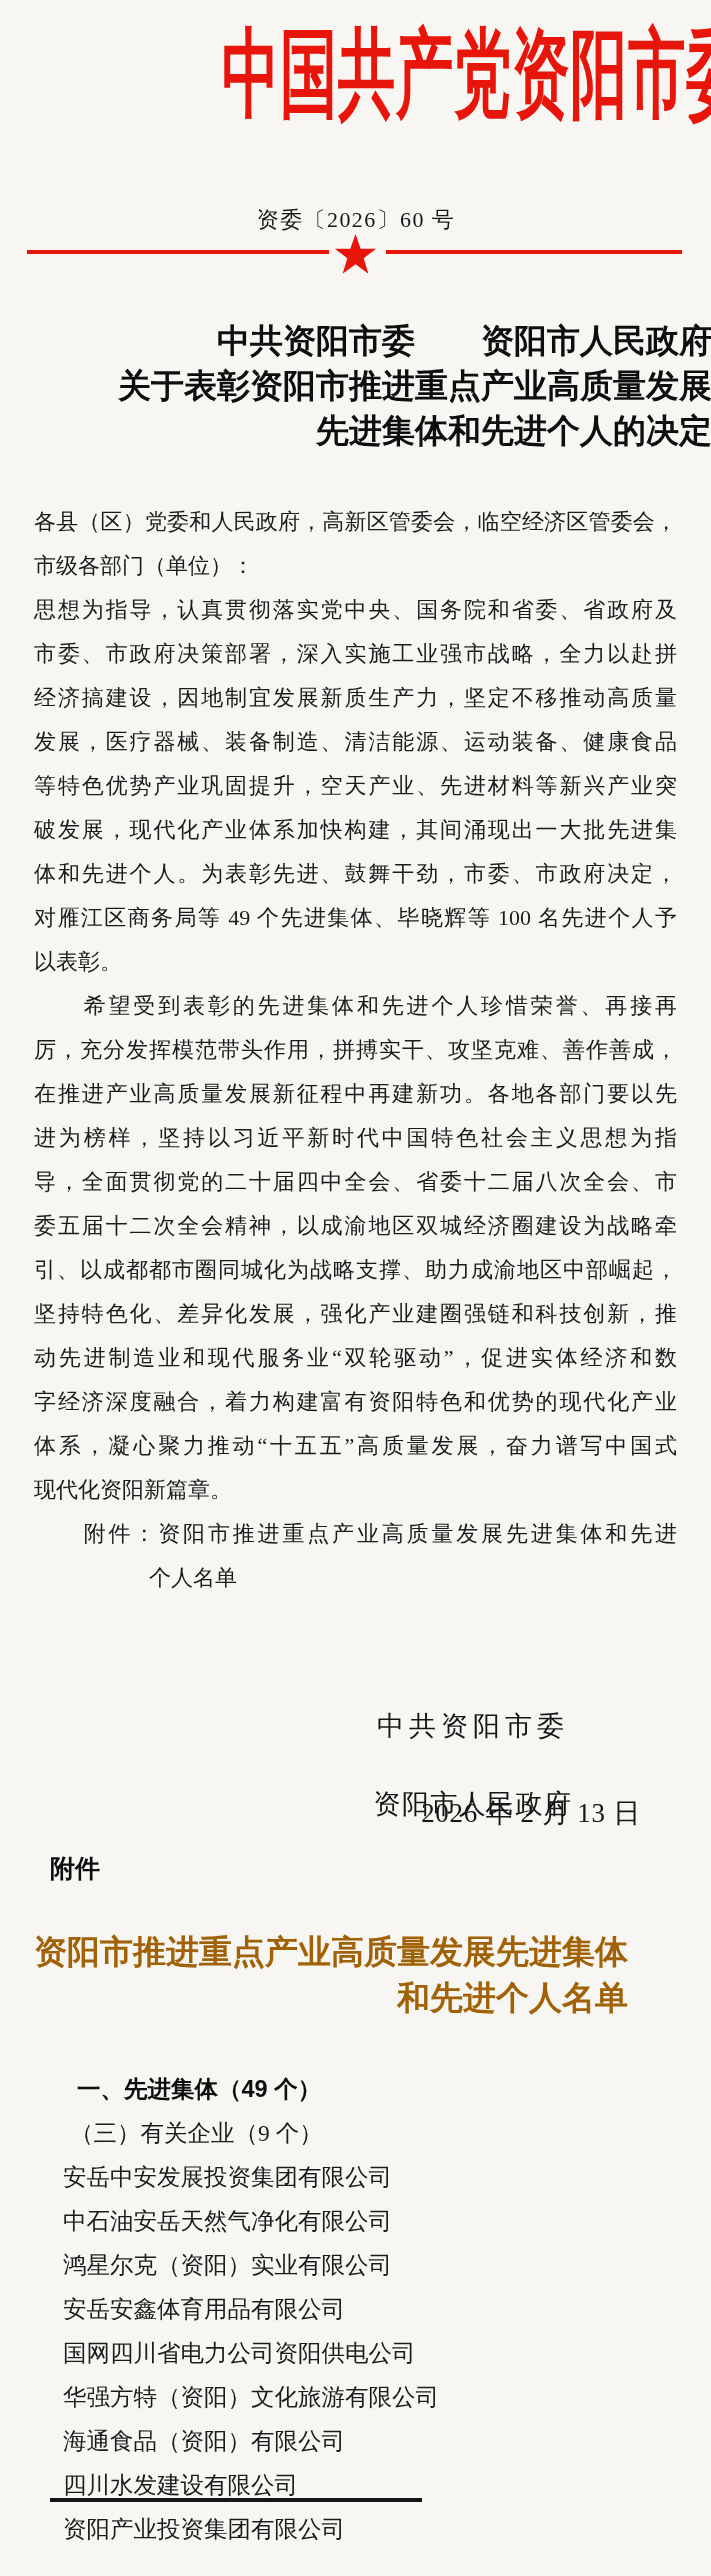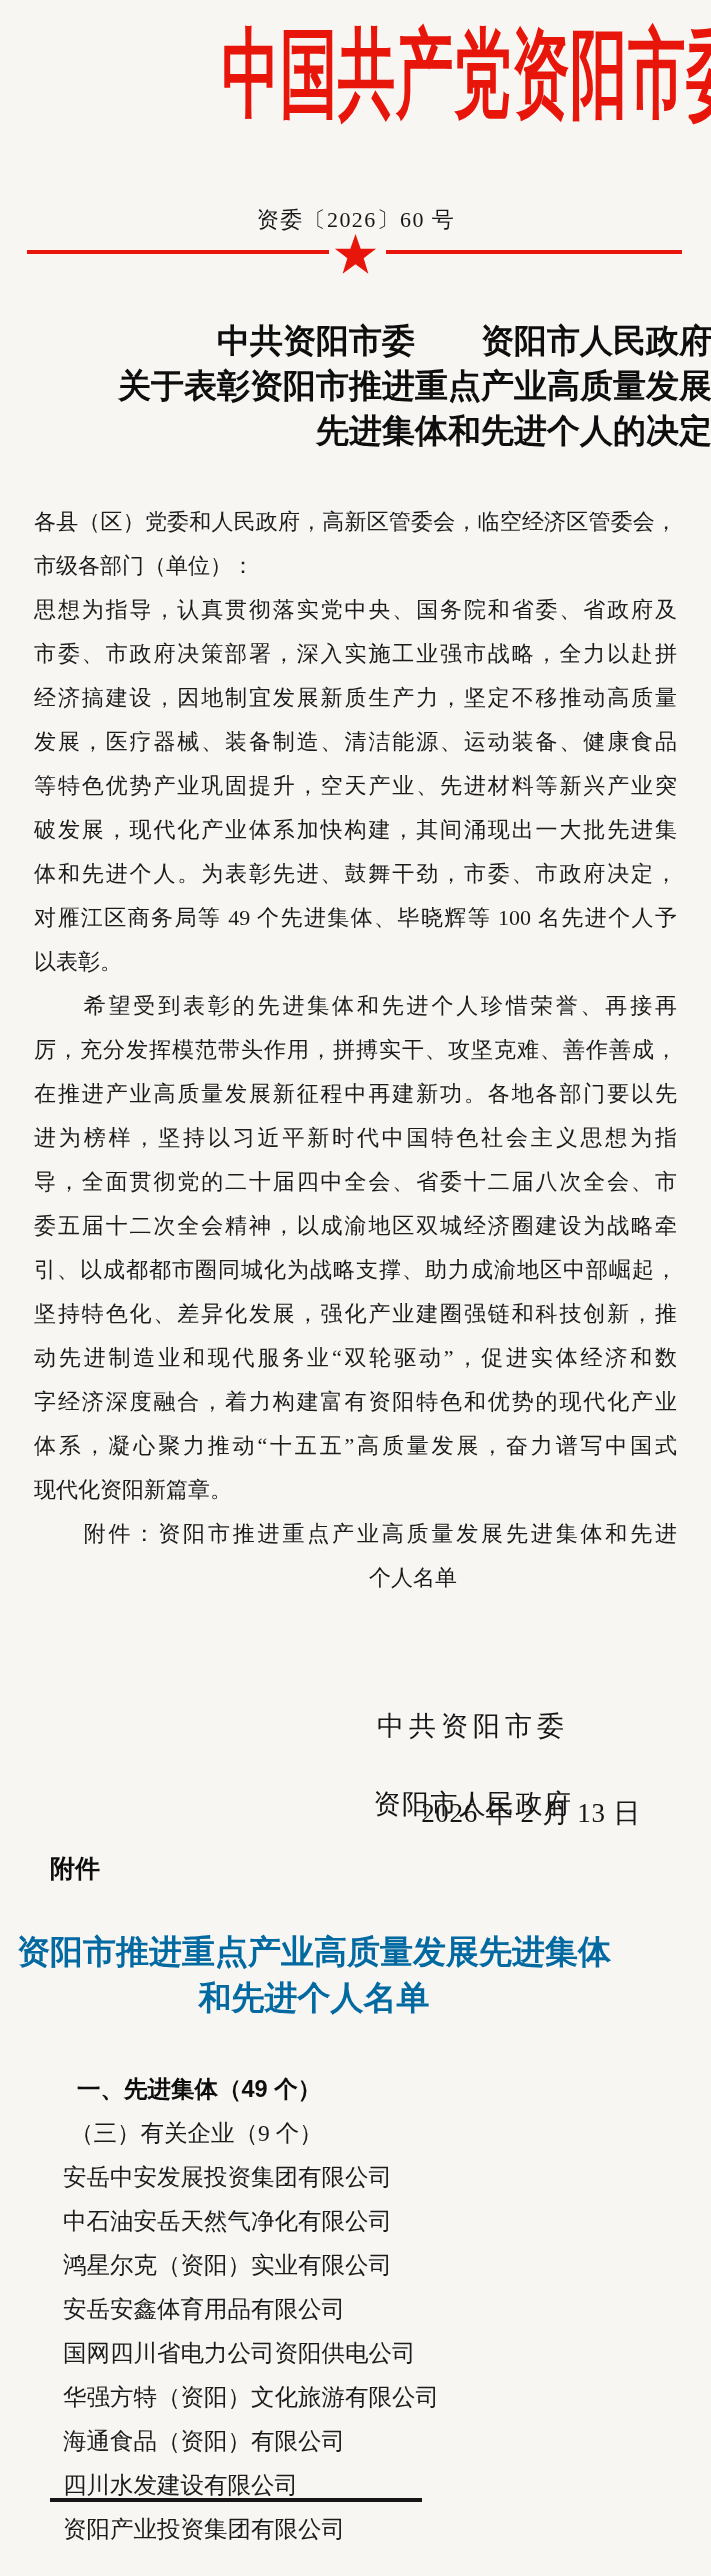--- a/index.html
+++ b/index.html
@@ -19,31 +19,31 @@
   .divider-right{left:386px;width:296px;}
   .star{position:absolute;left:334px;top:234px;}
 
   
   .doc-title{position:absolute;top:319px;left:0;width:712px;text-align:right;font-size:33px;font-weight:bold;color:#0e0e0e;line-height:45px;}
 
   
   .body-text{position:absolute;top:500px;left:34px;width:643px;font-size:22px;line-height:44px;color:#1b1b1b;}
   .line{min-height:44px;}
   .line.j{text-align:justify;text-align-last:justify;}
-  .line.a2{padding-left:115px;text-align:center;}
+  .line.a2{padding-left:115px;}
 
   
   .sig{position:absolute;transform:translateX(-50%);font-size:27px;color:#161616;white-space:nowrap;}
   .sig-org1{left:473px;top:1708px;letter-spacing:5px;}
   .sig-org2{left:473px;top:1751px;letter-spacing:1.4px;margin-top:35px;}
   .sig-date{left:531px;top:1795px;letter-spacing:0.7px;}
 
   
   .attach-label{position:absolute;left:50px;top:1852px;font-size:25px;font-weight:bold;font-family:"Liberation Sans","DejaVu Sans",sans-serif;color:#0d0d0d;}
-  .attach-title{position:absolute;top:1929px;left:0;width:628px;text-align:center;font-size:33px;font-weight:900;line-height:46px;color:#0369a1;}
+  .attach-title{position:absolute;top:1929px;left:0;width:628px;text-align:right;font-size:33px;font-weight:900;line-height:46px;color:#a16207;}
   .attach-list{position:absolute;top:2067px;left:0;width:677px;font-size:23.5px;line-height:44px;color:#1b1b1b;}
   .attach-list .line{min-height:44px;}
   .attach-list .h1{padding-left:77px;font-weight:bold;font-family:"Liberation Sans","DejaVu Sans",sans-serif;color:#0d0d0d;}
   .attach-list .h2{padding-left:70px;}
   .attach-list .item{padding-left:63px;}
 
   
   .bottom-rule{position:absolute;left:50px;top:2498px;width:372px;height:3.6px;background:#161616;}
 </style>
 </head>

